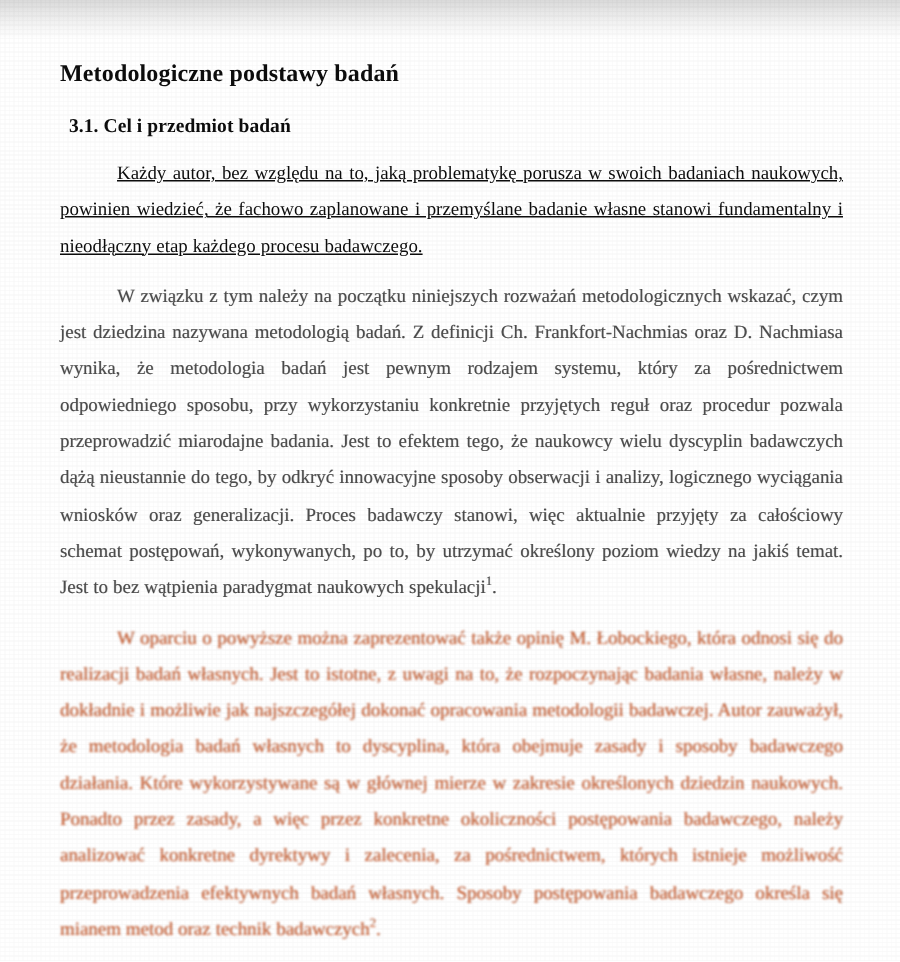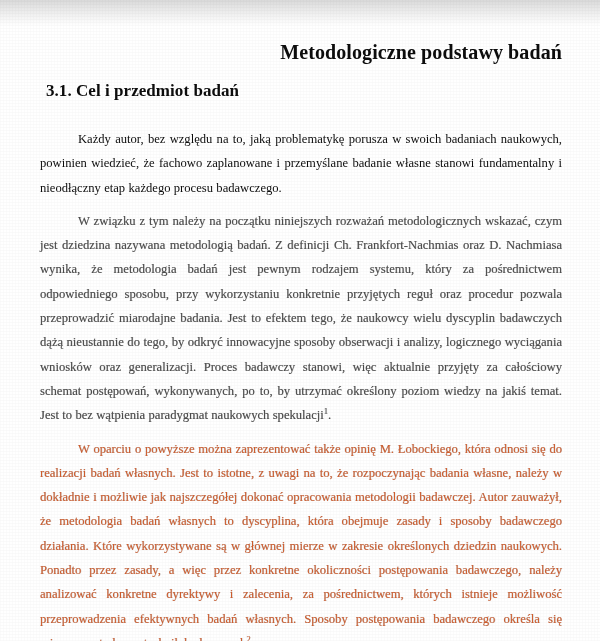--- a/index.html
+++ b/index.html
@@ -37,41 +37,41 @@
     padding: 0 38px 0 40px;
   }
   h1.chapter-title {
     font-size: 14.5px;
     font-weight: bold;
     text-align: center;
     margin: 7px 0 0 0;
     letter-spacing: 0.1px;
   }
   h2.chapter-subtitle {
-    font-size: 20px;
+    font-size: 16px;
     font-weight: bold;
-    text-align: right;
+    text-align: left;
     margin: 17px 0 0 0;
     letter-spacing: 0.1px;
   }
   h3.section-heading {
-    font-size: 17px;
+    font-size: 13px;
     font-weight: bold;
     margin: 17px 0 0 6px;
     letter-spacing: 0.05px;
   }
   p.body-par {
     font-size: 12.6px;
     line-height: 24.3px;
     text-align: justify;
     text-indent: 38px;
     margin: 9px 0 0 0;
     word-spacing: 0.2px;
   }
-  p.body-par.first { margin-top: 26px; }
+  p.body-par.first { margin-top: 11px; text-decoration: underline; }
 
   
   .faded {
     color: #404040;
     filter: blur(0.42px) contrast(1.18);
     opacity: 0.88;
     text-shadow: 0.35px 0 0 rgba(120,120,120,0.45), -0.3px 0.2px 0 rgba(140,140,140,0.35);
   }
   .faded-strong {
     color: #c2410c;

